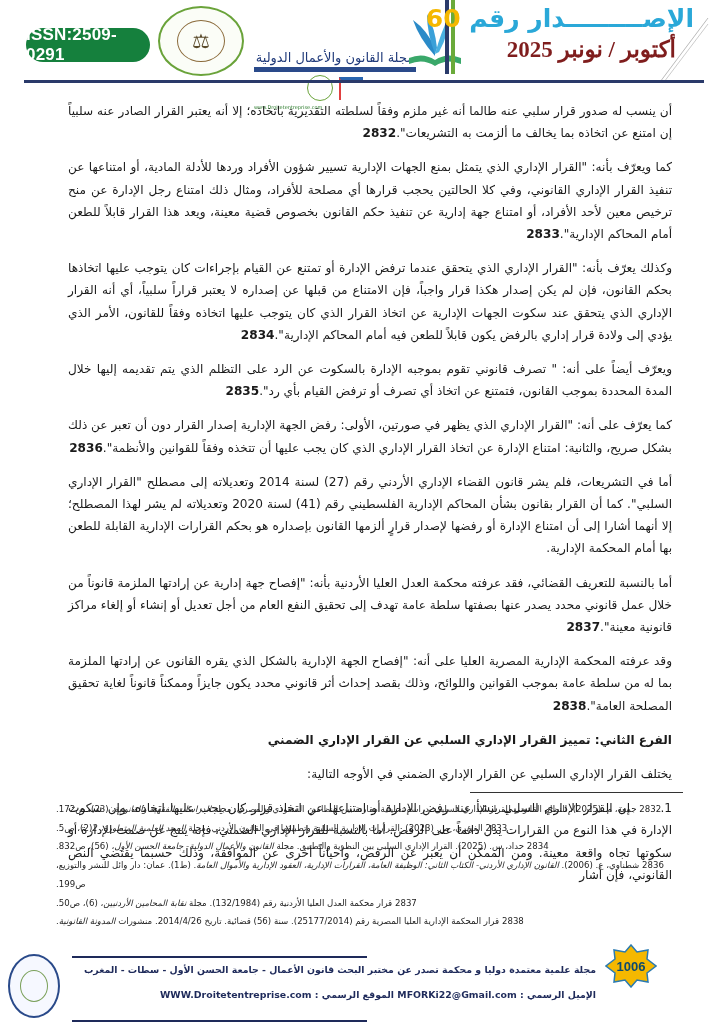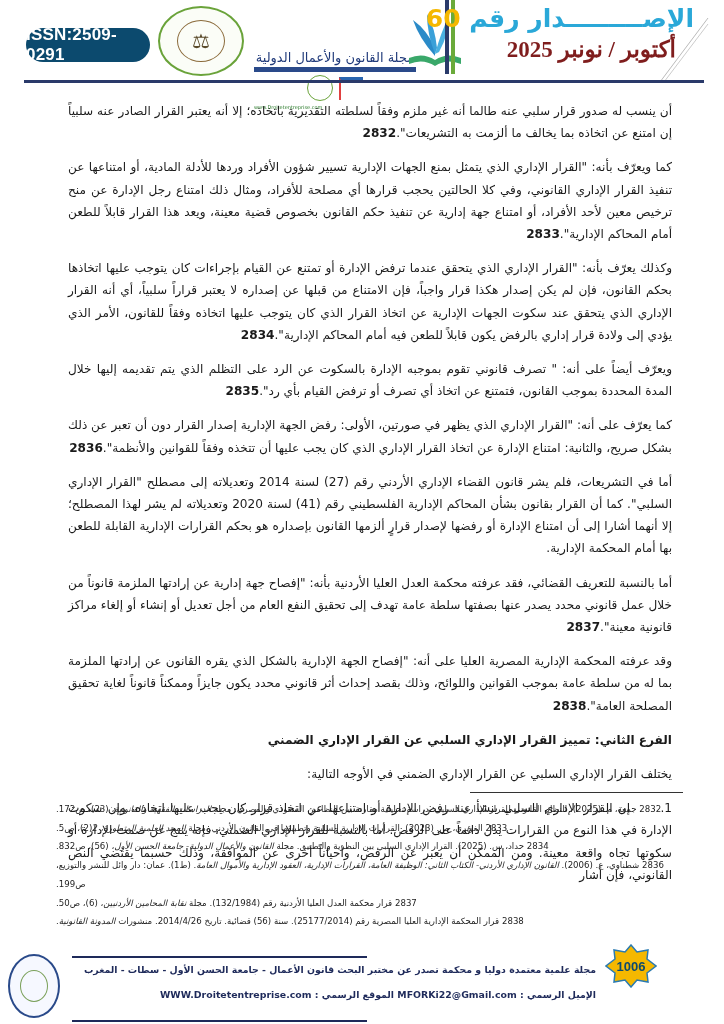--- a/index.html
+++ b/index.html
@@ -1,18 +1,18 @@
 <!DOCTYPE html>
 <html><head>
 <meta charset="utf-8">
 <style>
   html, body { margin:0; padding:0; background:#fff; }
   body { width:724px; height:1024px; position:relative; overflow:hidden; font-family:"DejaVu Sans", sans-serif; color:#1a1a1a; }
   .header { position:absolute; left:0; top:0; width:724px; height:80px; }
-  .issn { position:absolute; left:26px; top:28px; width:124px; height:34px; background:#0c4a6e; border-radius:17px; color:#fff; font-family:"Liberation Sans", sans-serif; font-size:17px; font-weight:bold; display:flex; align-items:center; justify-content:center; letter-spacing:0.2px; }
+  .issn { position:absolute; left:26px; top:28px; width:124px; height:34px; background:#15803d; border-radius:17px; color:#fff; font-family:"Liberation Sans", sans-serif; font-size:17px; font-weight:bold; display:flex; align-items:center; justify-content:center; letter-spacing:0.2px; }
   .seal { position:absolute; left:158px; top:6px; width:82px; height:66px; border:2px solid #6aa33a; border-radius:50%; display:flex; align-items:center; justify-content:center; background:#fbfdf7; }
   .seal-inner { width:46px; height:40px; border:1px solid #8a6a3a; border-radius:50%; display:flex; align-items:center; justify-content:center; font-size:20px; color:#5a4a2a; }
   .banner { position:absolute; left:250px; top:6px; width:170px; height:64px; }
   .banner-title { font-size:13px; color:#203a7a; direction:rtl; text-align:center; font-weight:normal; white-space:nowrap;margin-top:44px; }
   .banner-strip { height:5px; background:#2a4a8a; margin:2px 4px; }
   .banner-logos { display:flex; gap:6px; align-items:center; justify-content:center; margin-top:3px; }
   .mini-seal { width:24px; height:24px; border:1.5px solid #6aa33a; border-radius:50%; }
   .mini-logo { width:22px; height:20px; border-top:3px solid #2a66b0; border-left:2px solid #e04040; }
   .banner-url { font-size:5px; color:#2a7a2a; text-align:left; margin-top:3px; padding-left:4px; }
   .book { position:absolute; left:405px; top:8px; width:60px; height:60px; }

